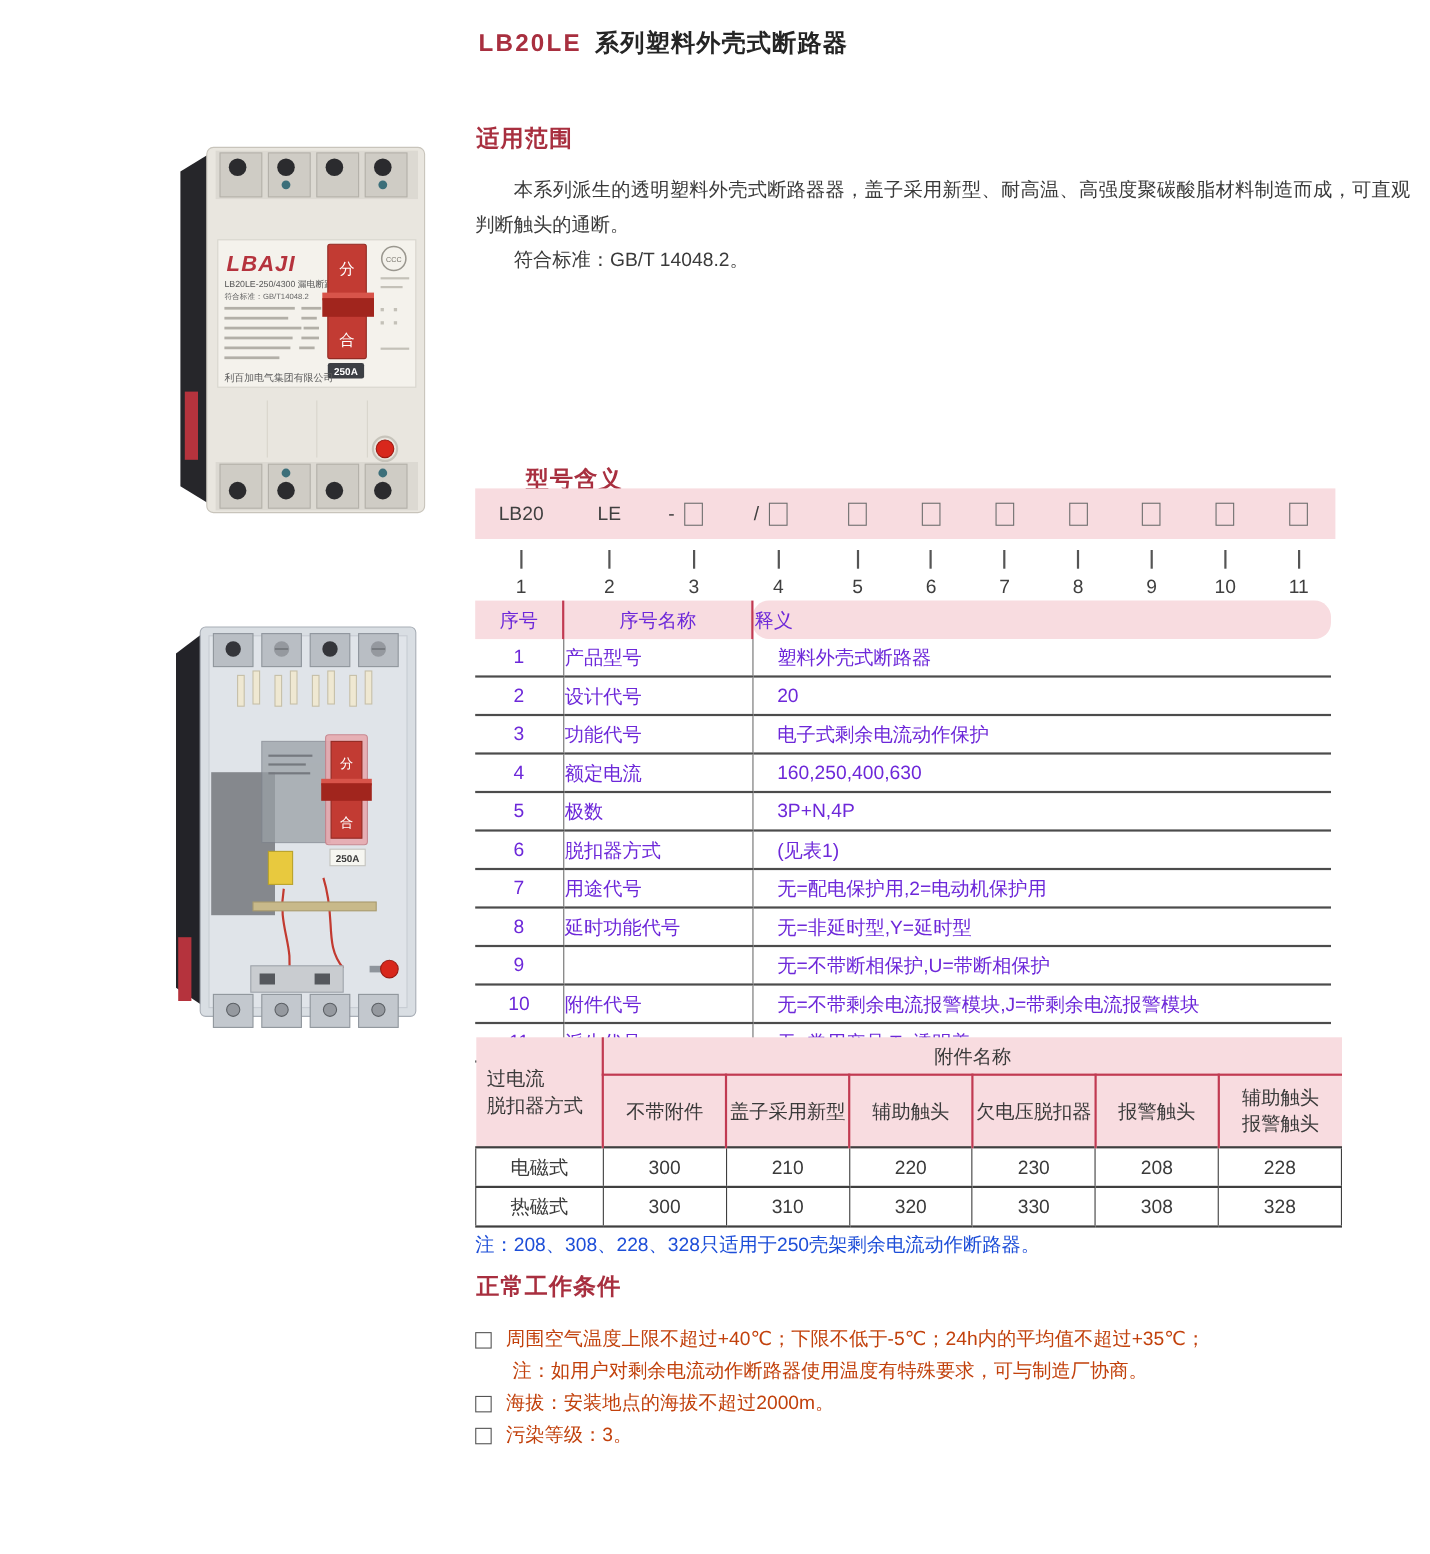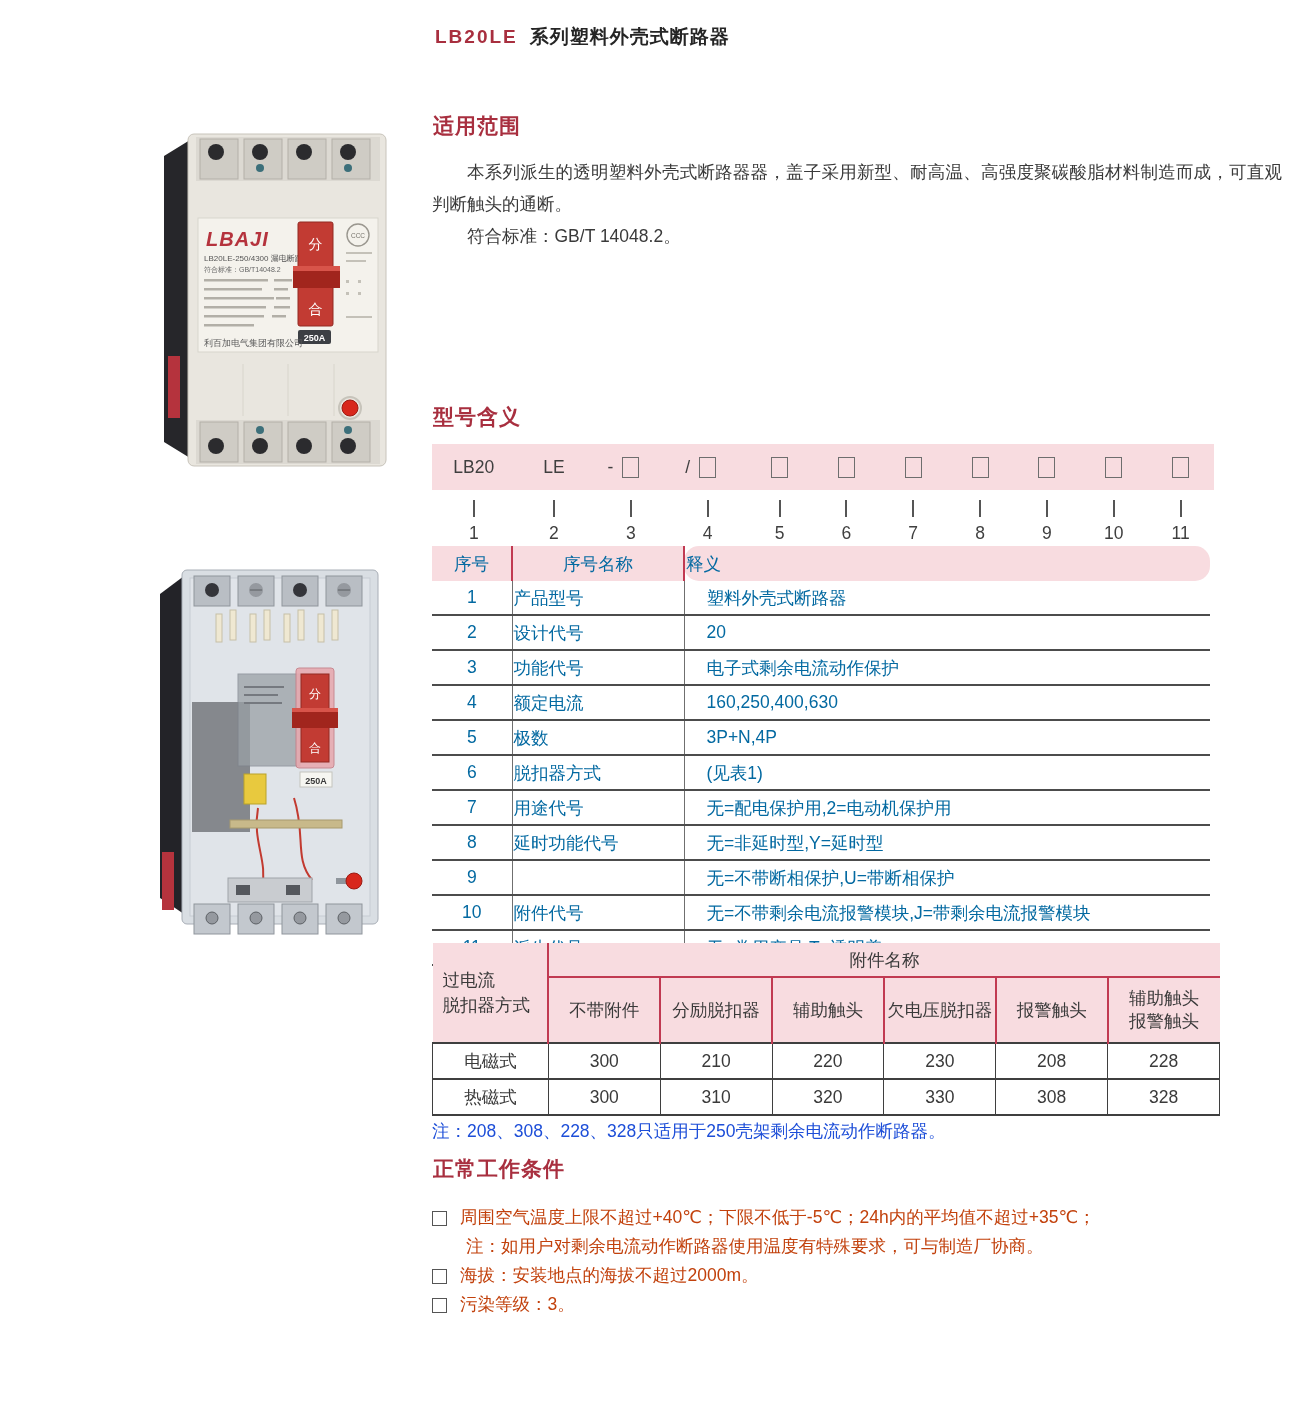--- a/index.html
+++ b/index.html
@@ -1,24 +1,24 @@
 <!DOCTYPE html>
 <html><head>
 <meta charset="utf-8">
 <style>
   html,body{margin:0;padding:0;background:#ffffff;}
   .page{position:relative;width:1300px;height:1413px;background:#ffffff;overflow:hidden;
         font-family:"Liberation Sans","DejaVu Sans",sans-serif;color:#3b3b3b;}
 
   
-  .doc-title{position:absolute;left:435px;top:24px;font-size:19px;font-weight:bold;color:#252525;letter-spacing:1px;}
+  .doc-title{position:absolute;left:435px;top:24px;font-size:22px;font-weight:bold;color:#252525;letter-spacing:1px;}
   .doc-title .model{color:#a82f3f;letter-spacing:2px;margin-right:12px;}
   .sec-heading{position:absolute;left:433px;font-size:21px;font-weight:bold;color:#a82f3f;letter-spacing:1px;}
   #h-scope{top:112px;}
-  #h-model{top:403px;}
+  #h-model{top:422px;margin-left:45px;}
   #h-cond{top:1155px;}
 
   
   .scope-text{position:absolute;left:432px;top:156px;width:850px;font-size:17.5px;line-height:32px;
               text-align:justify;color:#3a3a3a;}
   .scope-text p{margin:0;text-indent:2em;}
 
   
   .model-diagram{position:absolute;left:432px;top:444px;width:782px;}
   .md-row{display:flex;width:100%;}
@@ -27,21 +27,21 @@
   .md-cell.w1{flex:1.25;}
   .md-cell.w2{flex:1.15;}
   .md-boxwrap{position:relative;display:flex;align-items:center;}
   .md-box{width:15px;height:19px;border:1.6px solid #6e6e6e;background:transparent;}
   .md-pre{position:absolute;right:26px;top:50%;transform:translateY(-50%);font-size:17.5px;color:#3f3f3f;}
   .md-ticks{height:26px;margin-top:5px;align-items:center;}
   .md-tick{width:2px;height:17px;background:#555;}
   .md-nums{height:24px;font-size:17.5px;color:#3f3f3f;}
 
   
-  .table1{position:absolute;left:432px;top:546px;width:778px;border-collapse:collapse;font-size:17.5px;color:#0369a1;}
+  .table1{position:absolute;left:432px;top:546px;width:778px;border-collapse:collapse;font-size:17.5px;color:#6d28d9;}
   .table1 th{background:#f8dce0;height:33px;font-weight:normal;}
   .table1 th.c1,.table1 th.c2{border-right:2px solid #c13a52;text-align:center;}
   .table1 th.c3{text-align:left;border-radius:15px;}
   .table1 td{height:31px;border-bottom:2px solid #4c4c4c;}
   .table1 td.c1{text-align:center;border-right:1.5px solid #6f6f6f;}
   .table1 td.c2{border-right:1.5px solid #6f6f6f;}
   .table1 td.c3{padding-left:22px;}
 
   
   .table2{position:absolute;left:432px;top:943px;width:788px;border-collapse:collapse;font-size:17.5px;color:#3a3a3a;}
@@ -413,21 +413,21 @@
         <col style="width:112px">
       </colgroup>
     <tbody>
         <tr>
       <th class="rowhead" rowspan="2">过电流
 脱扣器方式</th>
       <th class="group" colspan="6">附件名称</th>
     </tr>
     <tr>
       <th class="sub">不带附件</th>
-      <th class="sub">分励脱扣器</th>
+      <th class="sub">盖子采用新型</th>
       <th class="sub">辅助触头</th>
       <th class="sub">欠电压脱扣器</th>
       <th class="sub">报警触头</th>
       <th class="sub last">辅助触头
 报警触头</th>
     </tr>
     <tr>
       <td>电磁式</td>
       <td>300</td>
           <td>210</td>

